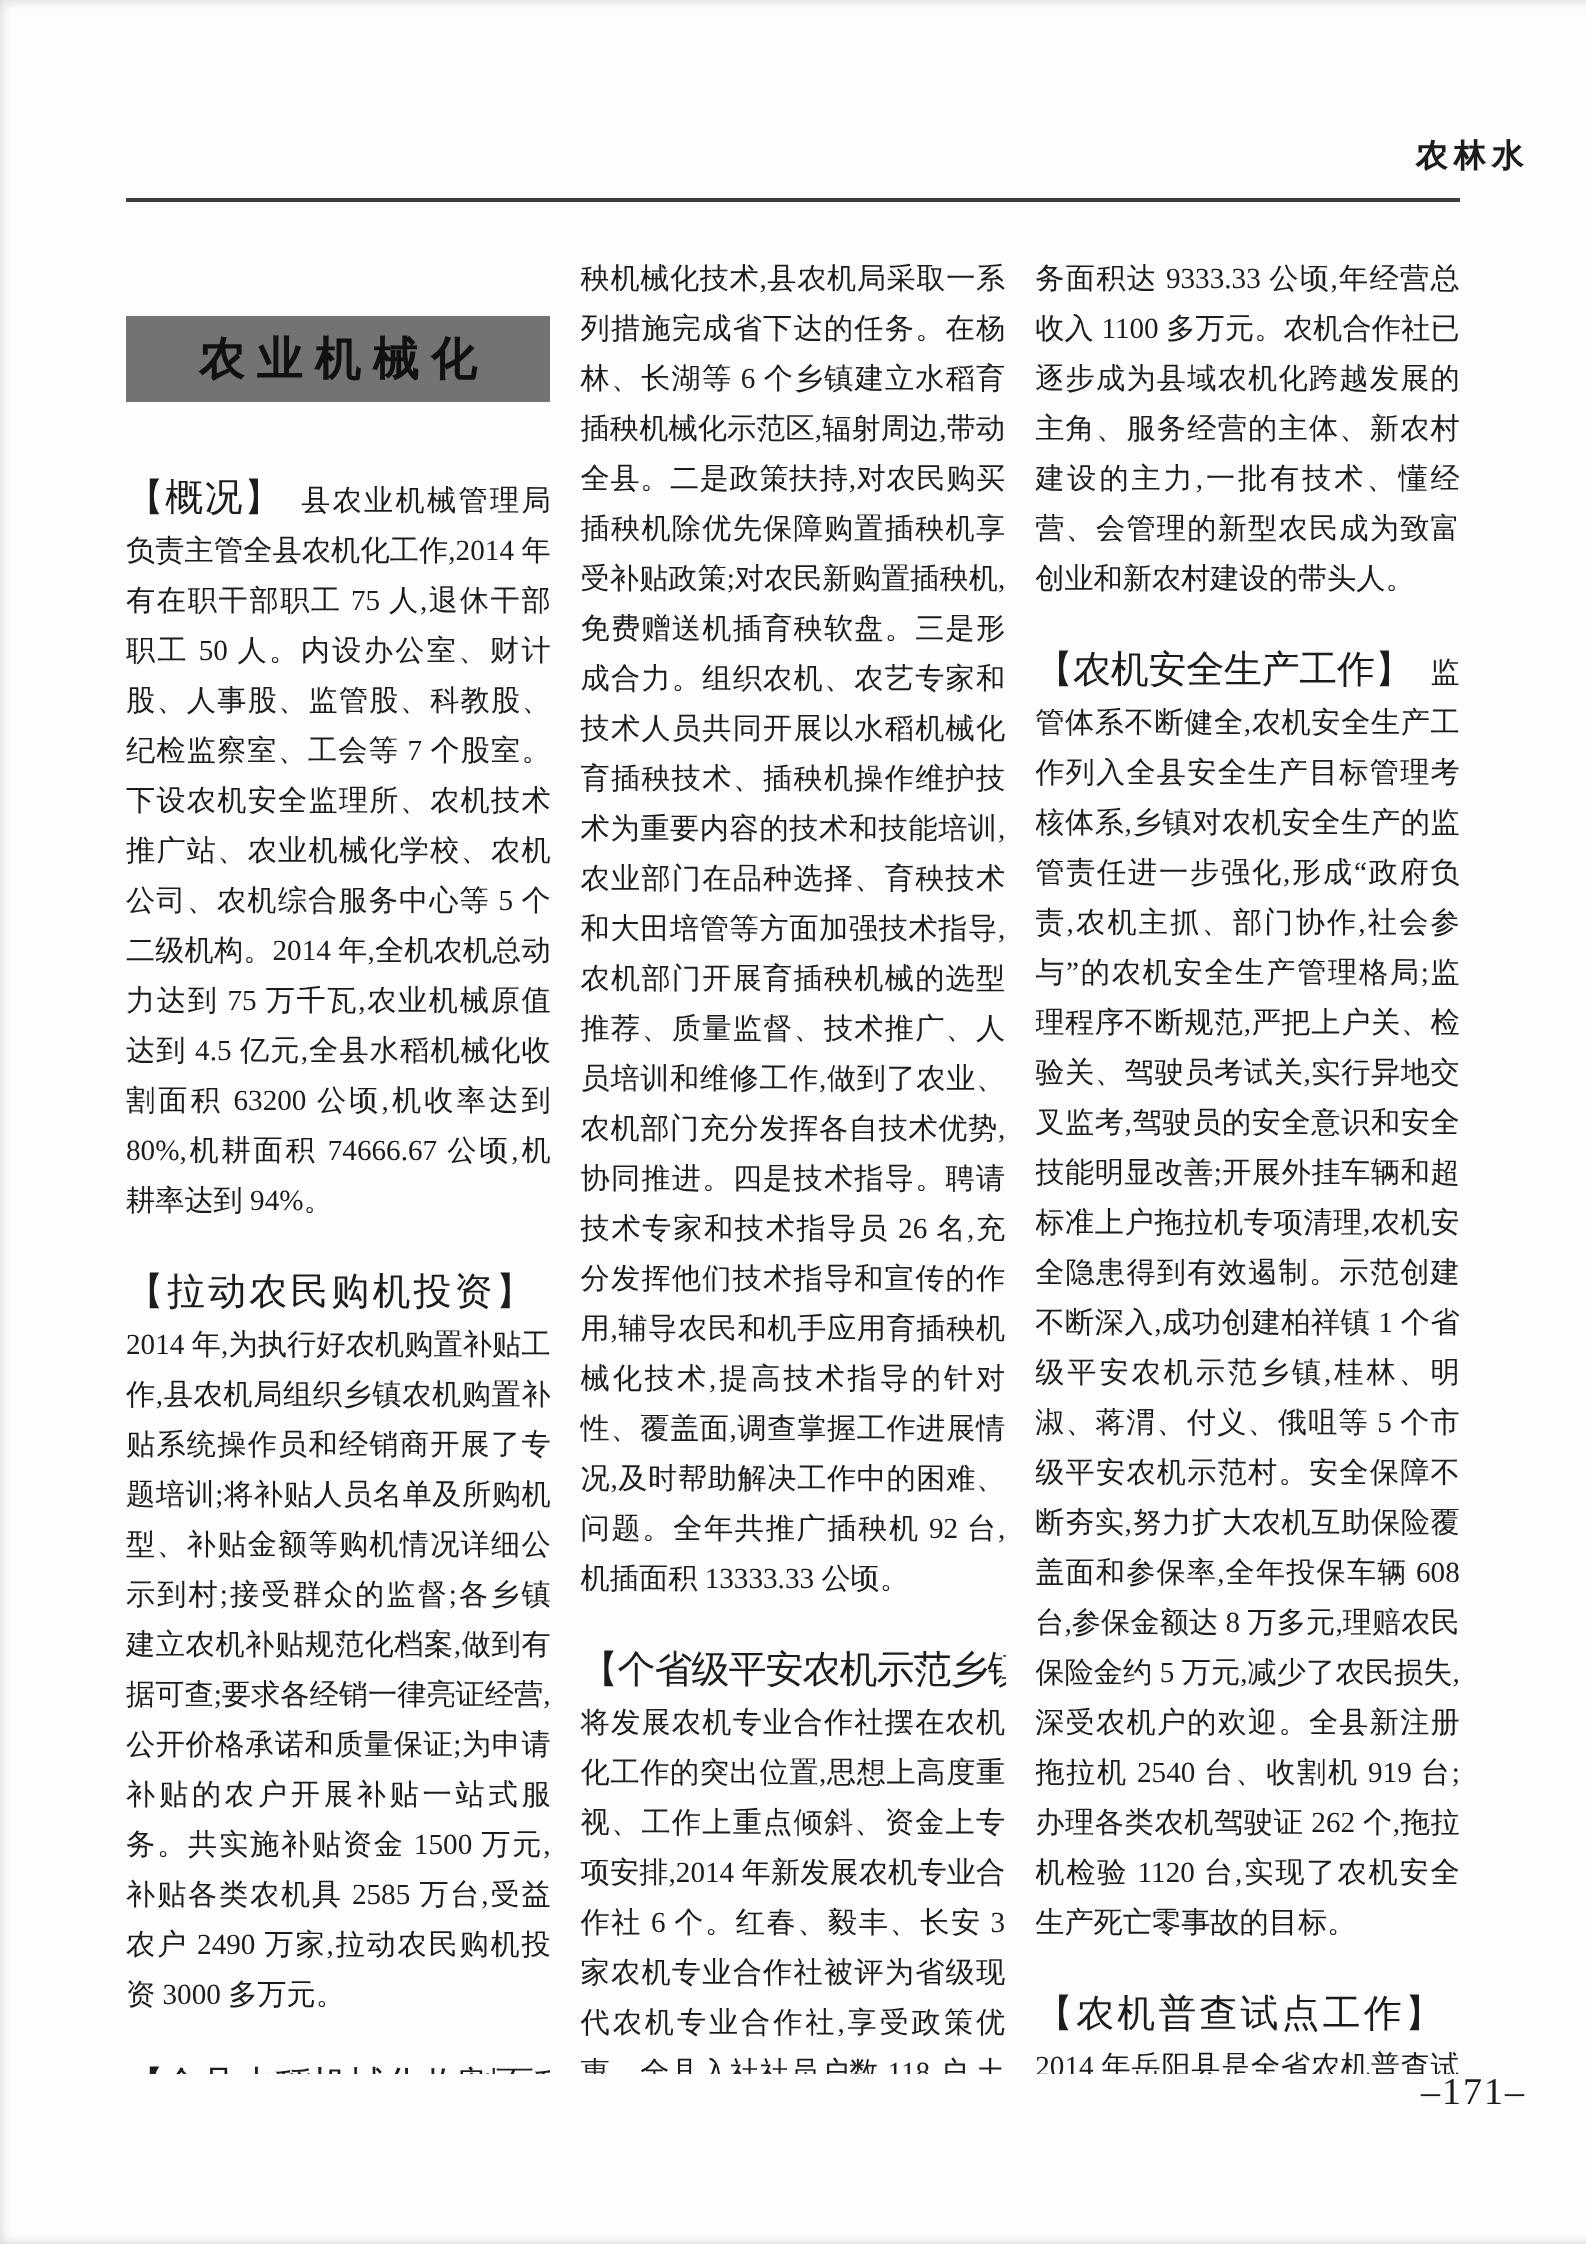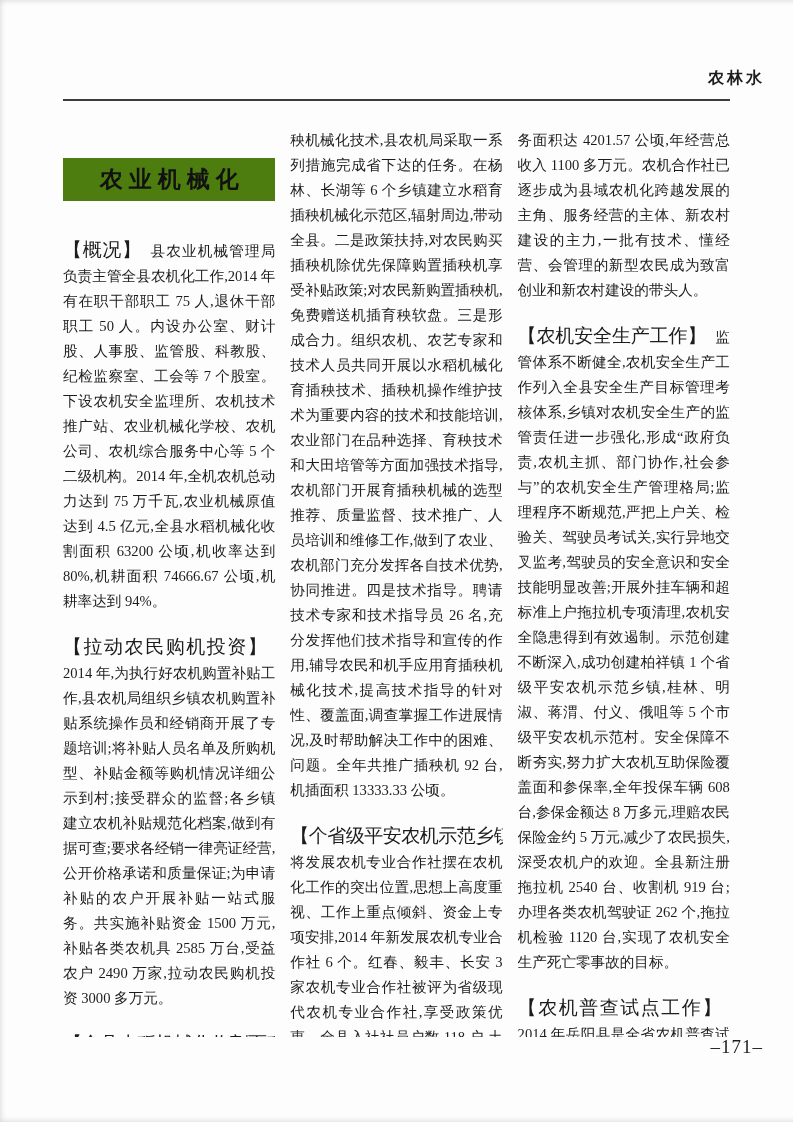--- a/index.html
+++ b/index.html
@@ -46,21 +46,21 @@
   }
   .col {
     width: 212.3px;
     height: 100%;
     overflow: hidden;
     text-align: justify;
   }
   .title-box {
     margin: 46px 0 36px 0;
     height: 43px;
-    background: #4d7c0f;
+    background: #737373;
     display: flex;
     align-items: center;
     justify-content: center;
   }
   .title-text {
     font-weight: 700;
     font-size: 23px;
     letter-spacing: 6px;
     text-indent: 6px;
     color: #111;
@@ -107,21 +107,21 @@
       <p class="para"><span class="phead">【拉动农民购机投资】</span><span class="ptext">2014 年,为执行好农机购置补贴工作,县农机局组织乡镇农机购置补贴系统操作员和经销商开展了专题培训;将补贴人员名单及所购机型、补贴金额等购机情况详细公示到村;接受群众的监督;各乡镇建立农机补贴规范化档案,做到有据可查;要求各经销一律亮证经营,公开价格承诺和质量保证;为申请补贴的农户开展补贴一站式服务。共实施补贴资金 1500 万元,补贴各类农机具 2585 万台,受益农户 2490 万家,拉动农民购机投资 3000 多万元。</span></p>
       <p class="para"><span class="phead">【全县水稻机械化收割面积】</span><span class="ptext">一是示范引领,为大力推广水稻育插</span></p>
     </div>
 
     <div class="col">
       <p class="para"><span class="ptext">秧机械化技术,县农机局采取一系列措施完成省下达的任务。在杨林、长湖等 6 个乡镇建立水稻育插秧机械化示范区,辐射周边,带动全县。二是政策扶持,对农民购买插秧机除优先保障购置插秧机享受补贴政策;对农民新购置插秧机,免费赠送机插育秧软盘。三是形成合力。组织农机、农艺专家和技术人员共同开展以水稻机械化育插秧技术、插秧机操作维护技术为重要内容的技术和技能培训,农业部门在品种选择、育秧技术和大田培管等方面加强技术指导,农机部门开展育插秧机械的选型推荐、质量监督、技术推广、人员培训和维修工作,做到了农业、农机部门充分发挥各自技术优势,协同推进。四是技术指导。聘请技术专家和技术指导员 26 名,充分发挥他们技术指导和宣传的作用,辅导农民和机手应用育插秧机械化技术,提高技术指导的针对性、覆盖面,调查掌握工作进展情况,及时帮助解决工作中的困难、问题。全年共推广插秧机 92 台,机插面积 13333.33 公顷。</span></p>
       <p class="para"><span class="phead">【个省级平安农机示范乡镇】</span><span class="ptext">将发展农机专业合作社摆在农机化工作的突出位置,思想上高度重视、工作上重点倾斜、资金上专项安排,2014 年新发展农机专业合作社 6 个。红春、毅丰、长安 3 家农机专业合作社被评为省级现代农机专业合作社,享受政策优惠。全县入社社员户数 118 户,土地流转面积达 638 公顷、作业服</span></p>
     </div>
 
     <div class="col">
-      <p class="para"><span class="ptext">务面积达 4201.57 公顷,年经营总收入 1100 多万元。农机合作社已逐步成为县域农机化跨越发展的主角、服务经营的主体、新农村建设的主力,一批有技术、懂经营、会管理的新型农民成为致富创业和新农村建设的带头人。</span></p>
+      <p class="para"><span class="ptext">务面积达 9333.33 公顷,年经营总收入 1100 多万元。农机合作社已逐步成为县域农机化跨越发展的主角、服务经营的主体、新农村建设的主力,一批有技术、懂经营、会管理的新型农民成为致富创业和新农村建设的带头人。</span></p>
       <p class="para"><span class="phead">【农机安全生产工作】</span><span class="ptext">监管体系不断健全,农机安全生产工作列入全县安全生产目标管理考核体系,乡镇对农机安全生产的监管责任进一步强化,形成“政府负责,农机主抓、部门协作,社会参与”的农机安全生产管理格局;监理程序不断规范,严把上户关、检验关、驾驶员考试关,实行异地交叉监考,驾驶员的安全意识和安全技能明显改善;开展外挂车辆和超标准上户拖拉机专项清理,农机安全隐患得到有效遏制。示范创建不断深入,成功创建柏祥镇 1 个省级平安农机示范乡镇,桂林、明淑、蒋渭、付义、俄咀等 5 个市级平安农机示范村。安全保障不断夯实,努力扩大农机互助保险覆盖面和参保率,全年投保车辆 608 台,参保金额达 8 万多元,理赔农民保险金约 5 万元,减少了农民损失,深受农机户的欢迎。全县新注册拖拉机 2540 台、收割机 919 台;办理各类农机驾驶证 262 个,拖拉机检验 1120 台,实现了农机安全生产死亡零事故的目标。</span></p>
       <p class="para"><span class="phead">【农机普查试点工作】</span><span class="ptext">2014 年岳阳县是全省农机普查试点县。承担农机普查工作任务的鹿角、公</span></p>
     </div>
 
   </div>
 
   <div class="folio">–171–</div>
 
 </div>
 

